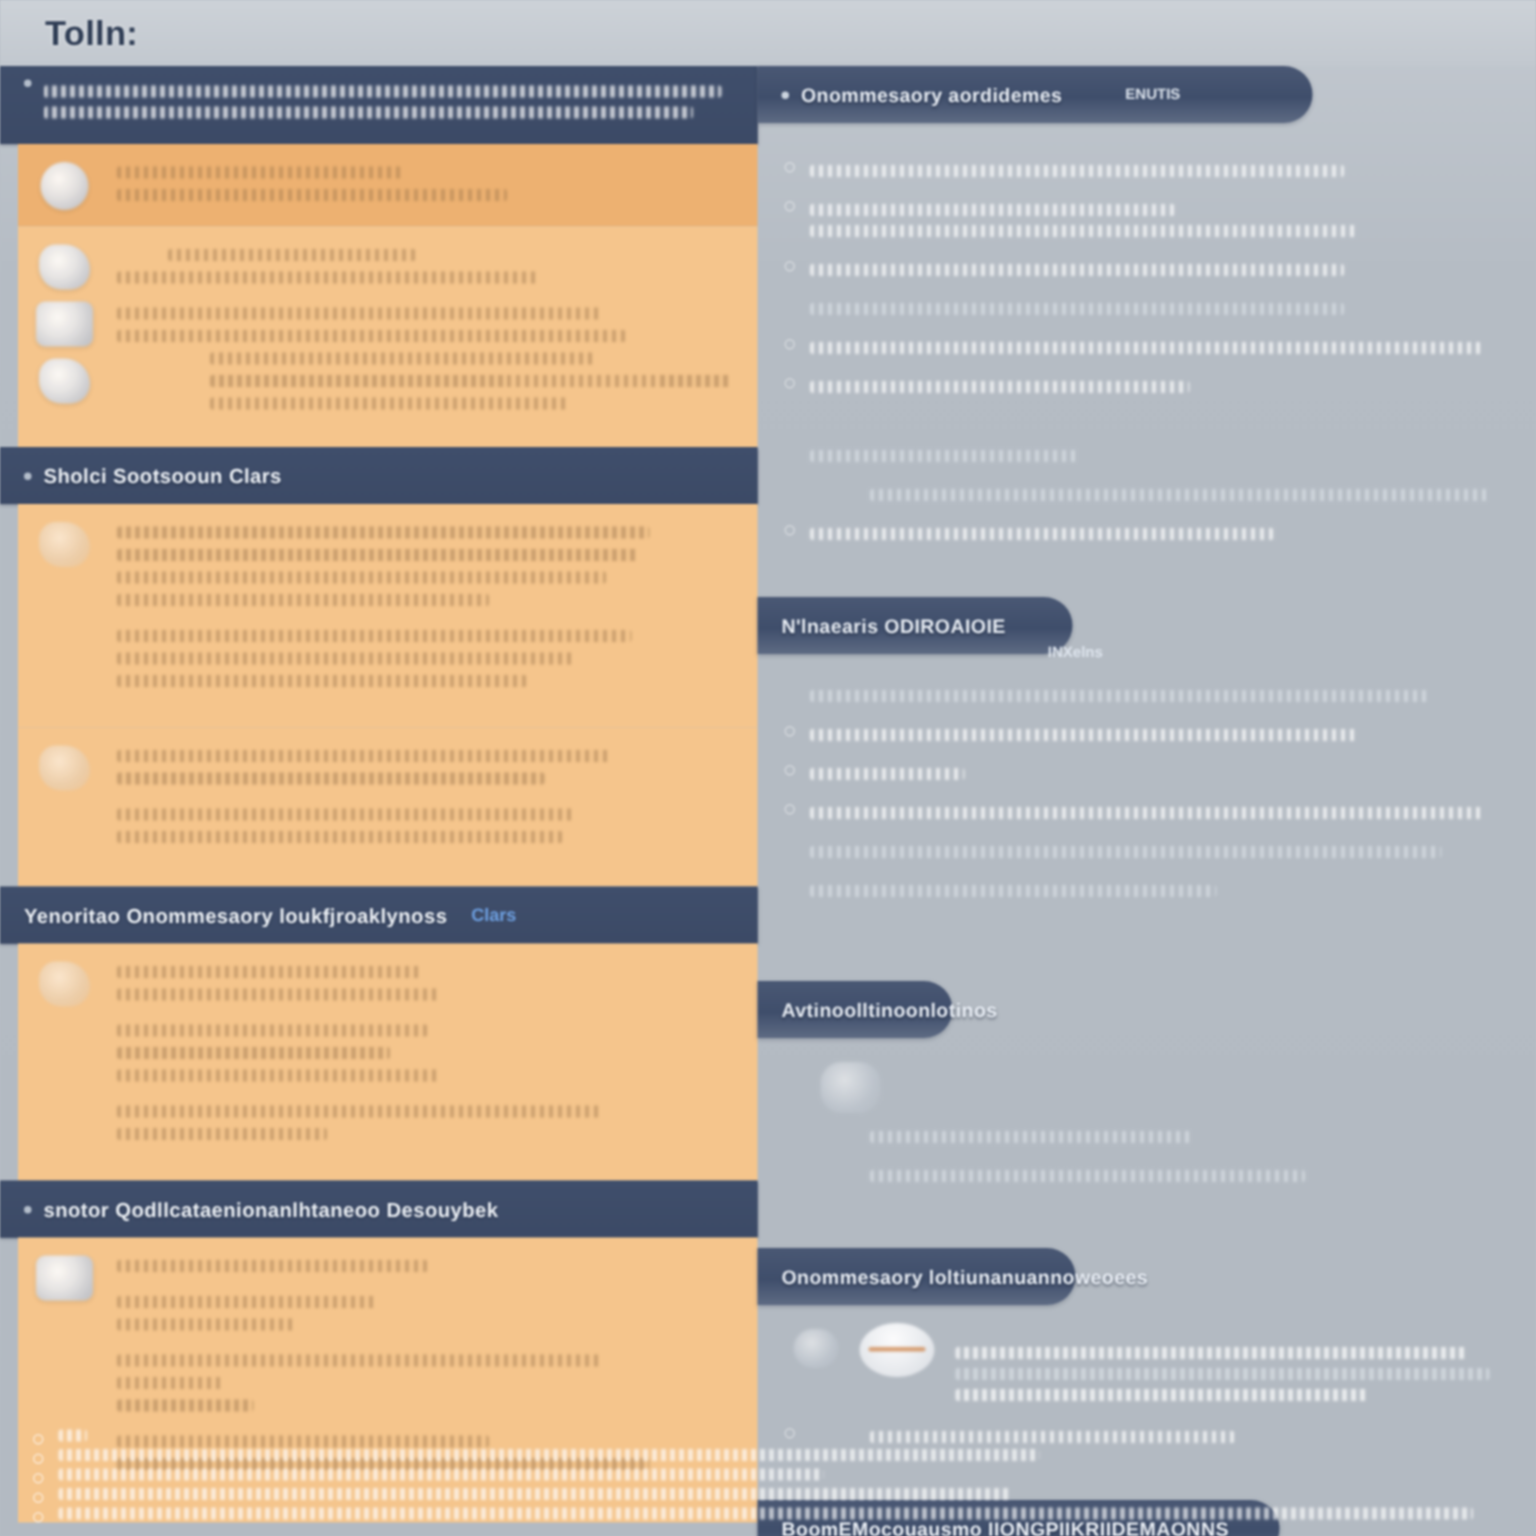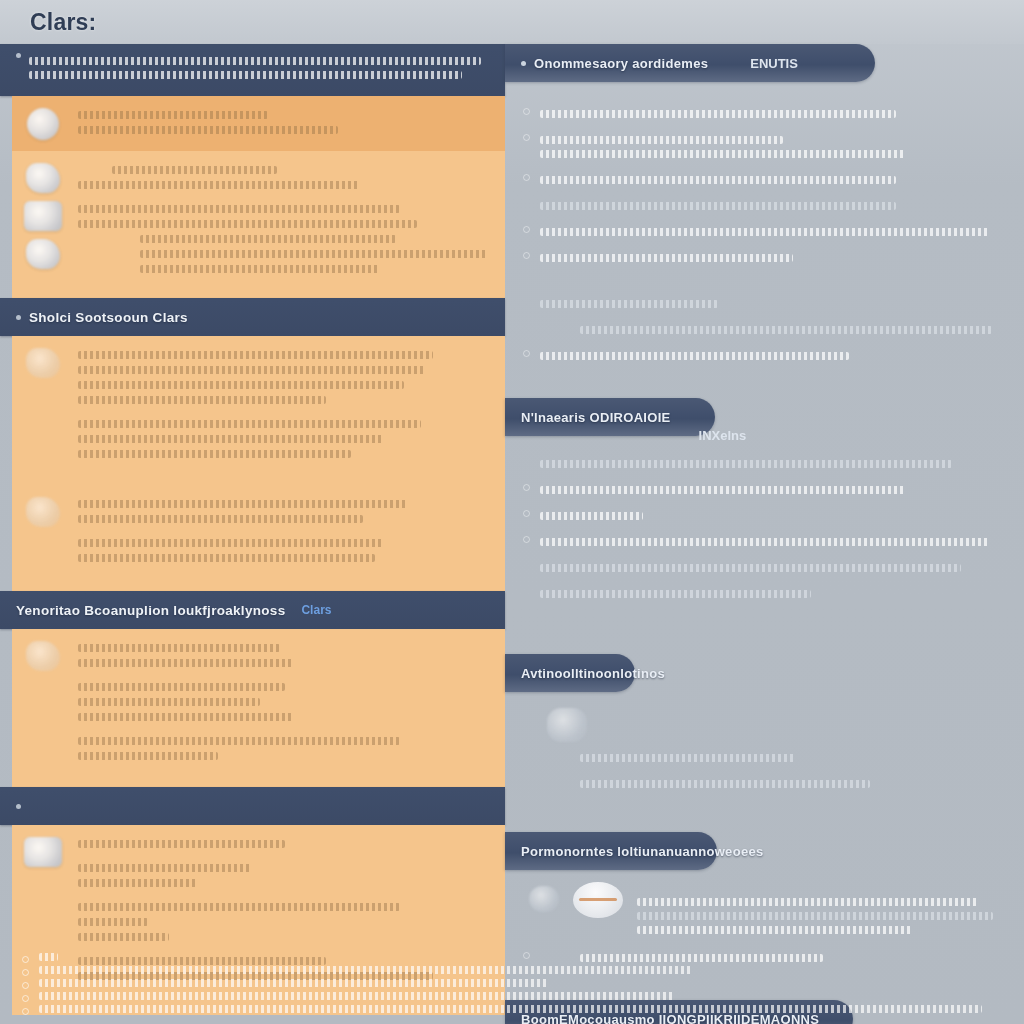--- a/index.html
+++ b/index.html
@@ -99,21 +99,21 @@
   }
   .rhead .bullet-dot {
     width: 5px; height: 5px; border-radius: 50%; background: #cbd4df; flex: 0 0 auto;
   }
   .rhead-text {
     font-size: 13px; font-weight: bold; color: #e9eef5;
     letter-spacing: .3px; text-shadow: 0 1px 2px rgba(20,30,50,.5);
     white-space: nowrap;
   }
   .rhead-sub {
-    font-size: 13px; font-weight: bold; color: #dde4ed;
+    font-size: 10px; font-weight: bold; color: #dde4ed;
     margin-left: 34px; white-space: nowrap;
   }
 
   
   .rbody { padding: 12px 16px 12px 18px; }
   .rrow { display: flex; align-items: flex-start; gap: 10px; margin: 6px 0; }
   .rdot {
     flex: 0 0 7px; width: 7px; height: 7px; border-radius: 50%;
     border: 1px solid rgba(255,255,255,.55); margin-top: 4px; opacity: .75;
   }
@@ -177,21 +177,21 @@
        rgba(255,255,255,0) 3px, rgba(255,255,255,0) 6px);
     filter: blur(.7px);
   }
 </style>
 </head>
 <body>
 
 <div id="page">
 
   <div class="title-bar">
-    <span class="title-strong">Clars:</span>
+    <span class="title-strong">Tolln:</span>
   </div>
 
   <div class="cols">
 
     <div class="col-left">
 
       <div class="lhead" style="min-height:52px;align-items:flex-start;padding-top:9px;">
         <span class="bullet-dot"></span>
         <div style="flex:1 1 auto;overflow:hidden;">
           <div class="wl" style="width:97%;margin:4px 0;"></div>
@@ -252,40 +252,41 @@
         </div>
         <div class="body-col">
           <div class="bl" style="width:80%;"></div>
           <div class="bl" style="width:69%;"></div>
           <div class="bl gap" style="width:74%;"></div>
           <div class="bl" style="width:72%;"></div>
         </div>
       </div>
 
       <div class="lhead">
-        <span class="lhead-text">Yenoritao Bcoanuplion loukfjroaklynoss</span>
+        <span class="lhead-text">Yenoritao Onommesaory loukfjroaklynoss</span>
         <span class="lhead-accent">Clars</span>
       </div>
       <div class="lpanel" style="padding-bottom:20px;">
         <div class="icon-col">
           <div class="blob ghost"></div>
         </div>
         <div class="body-col">
           <div class="bl" style="width:49%;"></div>
           <div class="bl" style="width:52%;"></div>
           <div class="bl gap" style="width:50%;"></div>
           <div class="bl" style="width:44%;"></div>
           <div class="bl" style="width:52%;"></div>
           <div class="bl gap" style="width:78%;"></div>
           <div class="bl" style="width:34%;"></div>
         </div>
       </div>
 
       <div class="lhead">
         <span class="bullet-dot"></span>
+        <span class="lhead-text">snotor Qodllcataenionanlhtaneoo  Desouybek</span>
       </div>
       <div class="lpanel" style="padding-bottom:28px;">
         <div class="icon-col">
           <div class="blob sq"></div>
         </div>
         <div class="body-col">
           <div class="bl" style="width:50%;"></div>
           <div class="bl gap" style="width:42%;"></div>
           <div class="bl" style="width:29%;"></div>
           <div class="bl gap" style="width:78%;"></div>
@@ -419,21 +420,21 @@
           </div>
         <div class="rrow">
             <span class="rdot" style="opacity:0"></span>
             <div class="rlines">
               <div class="wl dim ind" style="width:62%;"></div>
             </div>
           </div>
       </div>
 
       <div class="rhead" style="width:212px;margin-top:20px;">
-        <span class="rhead-text">Pormonorntes loltiunanuannoweoees</span>
+        <span class="rhead-text">Onommesaory loltiunanuannoweoees</span>
       </div>
       <div class="rbody">
         <div style="display:flex;align-items:flex-start;gap:14px;">
           <div class="rblob" style="margin-left:6px;width:30px;height:26px;"></div>
           <div class="pill-blob"></div>
           <div style="flex:1 1 auto;padding-top:10px;">
             <div class="wl" style="width:92%;"></div>
             <div class="wl dim" style="width:96%;"></div>
             <div class="wl" style="width:74%;"></div>
           </div>

